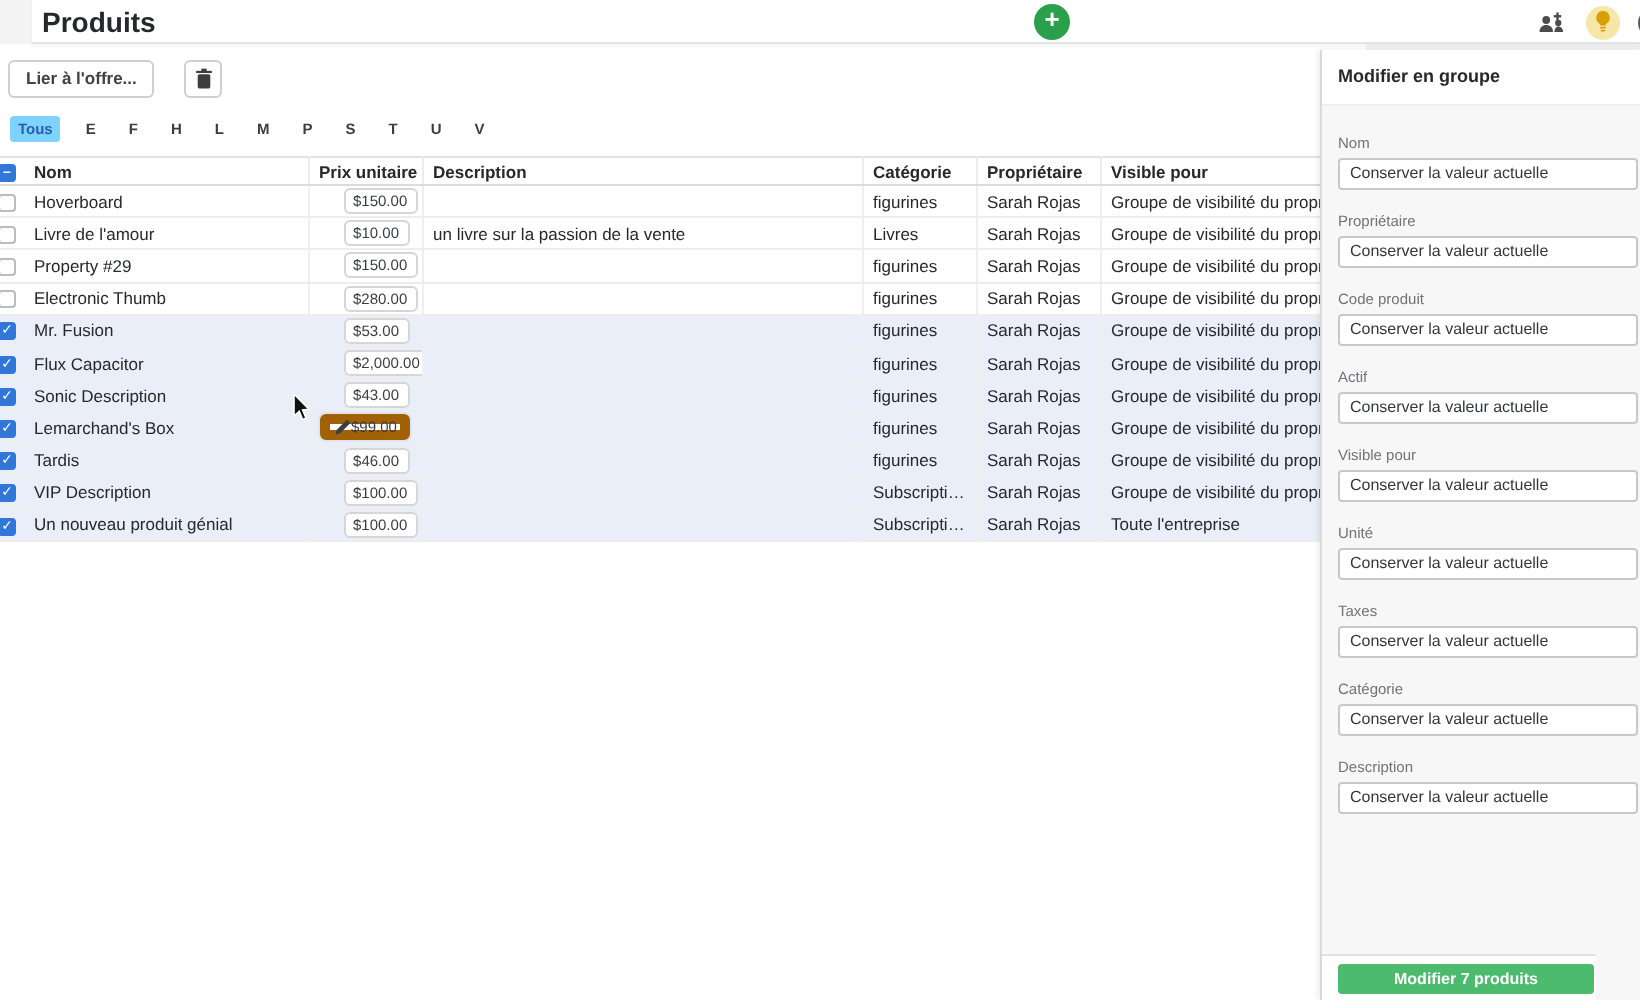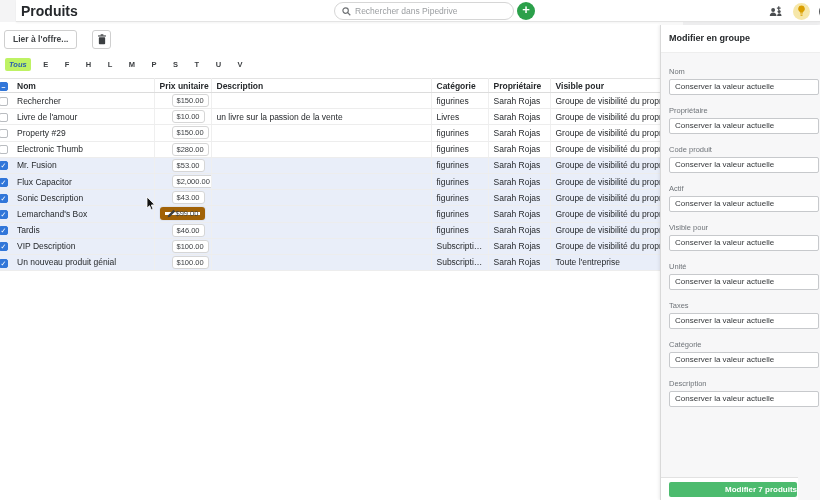--- a/index.html
+++ b/index.html
@@ -24,21 +24,21 @@
     font-size:9px; font-weight:bold; line-height:15px; text-align:center; }
 
   
   .content { position:absolute; top:22px; left:0; width:683px; height:478px; background:#fff; }
   .toolbar { padding:8px 0 0 4px; height:30px; display:flex; gap:15px; }
   .btn { height:19px; background:#fff; border:1px solid #cfcfcf; border-radius:3px;
     font-size:8.5px; font-weight:bold; color:#404346; padding:0 8px; line-height:17px; }
   .btn-icon { width:19px; padding:0; display:flex; align-items:center; justify-content:center; }
   .alphabet { display:flex; align-items:center; margin:5px 0 0 5px; height:14px; gap:0; }
   .letter { font-size:7.5px; font-weight:bold; color:#3b3e41; padding:2px 4px; margin-right:8.5px; border-radius:2px; }
-  .letter.active { background:#bef264; color:#2a5db0;font-style:italic; }
+  .letter.active { background:#7dd3fc; color:#2a5db0; }
 
   
   table { border-collapse:collapse; table-layout:fixed; width:683px; margin-top:7px; font-size:8.5px; }
   col.c-cb{width:12px} col.c-name{width:142px} col.c-price{width:57px} col.c-desc{width:220px}
   col.c-cat{width:57px} col.c-own{width:62px} col.c-vis{width:133px}
   th { text-align:left; font-size:8.5px; font-weight:bold; height:14px; padding:0 3px 0 5px;
     border-top:1px solid #e3e3e3; border-bottom:1px solid #dcdcdc; border-right:1px solid #ececec;
     white-space:nowrap; overflow:hidden; background:#fff; }
   th.num { text-align:right; }
   td { height:16.2px; padding:0 3px 0 5px; border-bottom:1px solid #ededed; border-right:1px solid #efefef;
@@ -62,38 +62,31 @@
     border-left:1px solid #d9d9d9; box-shadow:-1px 0 3px rgba(0,0,0,.08); z-index:20; overflow:hidden; }
   .panel-head { background:#fff; padding:8px 0 9px 8px; font-size:9px; font-weight:bold; border-bottom:1px solid #eee; }
   .panel-body { padding:14px 0 0 8px; }
   .field { margin-bottom:11px; }
   .flabel { font-size:7.5px; color:#6f7479; margin-bottom:3px; }
   .finput { width:150px; height:16px; background:#fff; border:1px solid #c7c9cc; border-radius:2px;
     font-size:8px; line-height:14px; padding:0 5px; color:#34373a; white-space:nowrap; overflow:hidden; }
   .panel-foot { position:absolute; bottom:0; left:0; width:137px; height:23px; background:#fff;
     border-top:1px solid #e2e2e2; display:flex; align-items:center; }
   .submit { margin-left:8px; width:128px; height:15px; background:#4cbb6e; border:none; border-radius:2px;
-    color:#fff; font-size:8px; font-weight:bold; line-height:15px; text-align:right; }
+    color:#fff; font-size:8px; font-weight:bold; line-height:15px; text-align:center; }
 
   .cursor { position:absolute; left:146px; top:197px; z-index:40; pointer-events:none; }
 </style>
 </head>
 <body>
 
 <div class="app">
 
   <div class="topbar">
     <div class="page-title">Produits</div>
-    <div class="searchwrap">
-      <svg width="9" height="9" viewBox="0 0 10 10">
-        <circle cx="4" cy="4" r="3" fill="none" stroke="#6c6f72" stroke-width="1.3"></circle>
-        <line x1="6.3" y1="6.3" x2="9.2" y2="9.2" stroke="#6c6f72" stroke-width="1.3"></line>
-      </svg>
-      <span class="search-ph">Rechercher dans Pipedrive</span>
-    </div>
     <div class="plusbtn">+</div>
     <div class="tb-icons">
       <div class="icon-btn">
         <svg width="15" height="11" viewBox="0 0 20 14">
           <rect x="12.2" y="0" width="1.6" height="5" fill="#4a4d50"></rect>
           <rect x="10.5" y="1.7" width="5" height="1.6" fill="#4a4d50"></rect>
           <circle cx="5.5" cy="5" r="2.6" fill="#4a4d50"></circle>
           <path d="M1 13c0-2.9 2-4.6 4.5-4.6S10 10.1 10 13z" fill="#4a4d50"></path>
           <circle cx="13.5" cy="7" r="2.1" fill="#4a4d50"></circle>
           <path d="M10.8 13c.3-2.4 1.4-3.7 2.7-3.7 1.9 0 3.2 1.4 3.2 3.7z" fill="#4a4d50"></path>
@@ -153,21 +146,21 @@
             <th class="num">Prix unitaire</th>
             <th>Description</th>
             <th>Catégorie</th>
             <th>Propriétaire</th>
             <th>Visible pour</th>
           </tr>
       </thead>
       <tbody>
           <tr>
             <td class="cbcell"><span class="cb"></span></td>
-            <td>Rechercher</td>
+            <td>Hoverboard</td>
             <td class="price"><span class="pricebox">$150.00</span></td>
             <td></td>
             <td>figurines</td>
             <td>Sarah Rojas</td>
             <td>Groupe de visibilité du propriétaire</td>
           </tr>
           <tr>
             <td class="cbcell"><span class="cb"></span></td>
             <td>Livre de l'amour</td>
             <td class="price"><span class="pricebox">$10.00</span></td>

